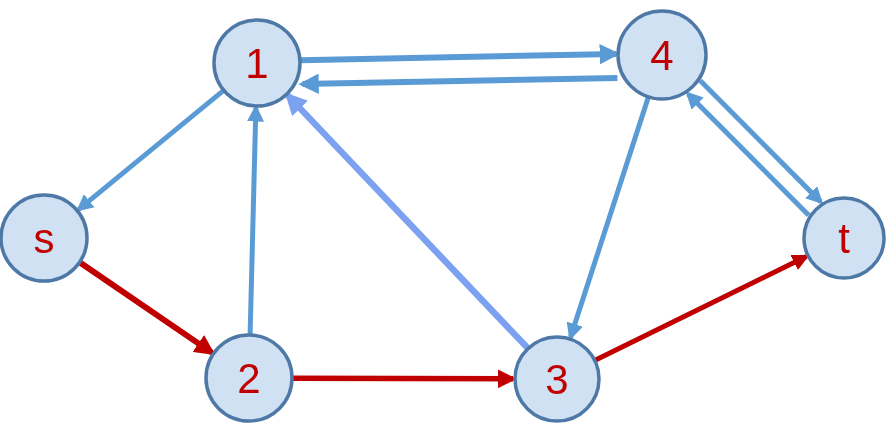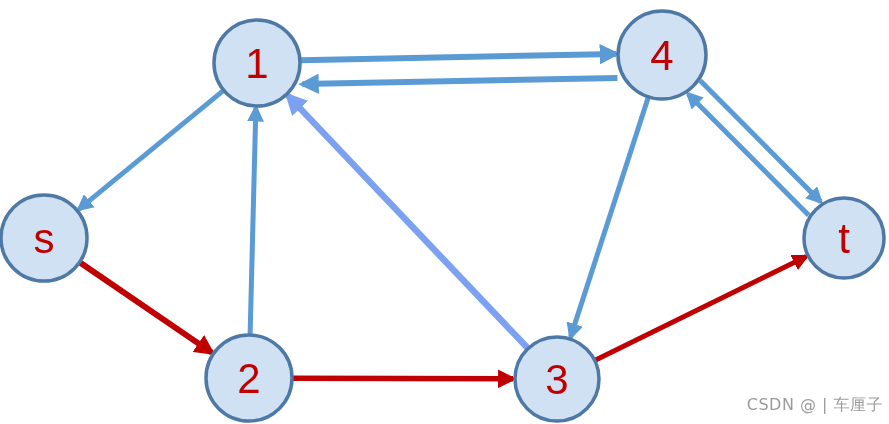--- a/index.html
+++ b/index.html
@@ -79,14 +79,13 @@
       </g>
       <g>
         <circle cx="662" cy="55" r="44" fill="#cfe1f2" stroke="#4e79a7" stroke-width="3.5"></circle>
         <text x="662" y="55" fill="#c00000" font-size="42" text-anchor="middle" dominant-baseline="central" class="node-label">4</text>
       </g>
       <g>
         <circle cx="844" cy="238" r="40" fill="#cfe1f2" stroke="#4e79a7" stroke-width="3.5"></circle>
         <text x="844" y="238" fill="#c00000" font-size="42" text-anchor="middle" dominant-baseline="central" class="node-label">t</text>
       </g>
     </svg>
-  <div class="watermark" style="color: rgb(155, 155, 155);">CSDN @ | 车厘子</div>
 </div>
 
 </body></html>

